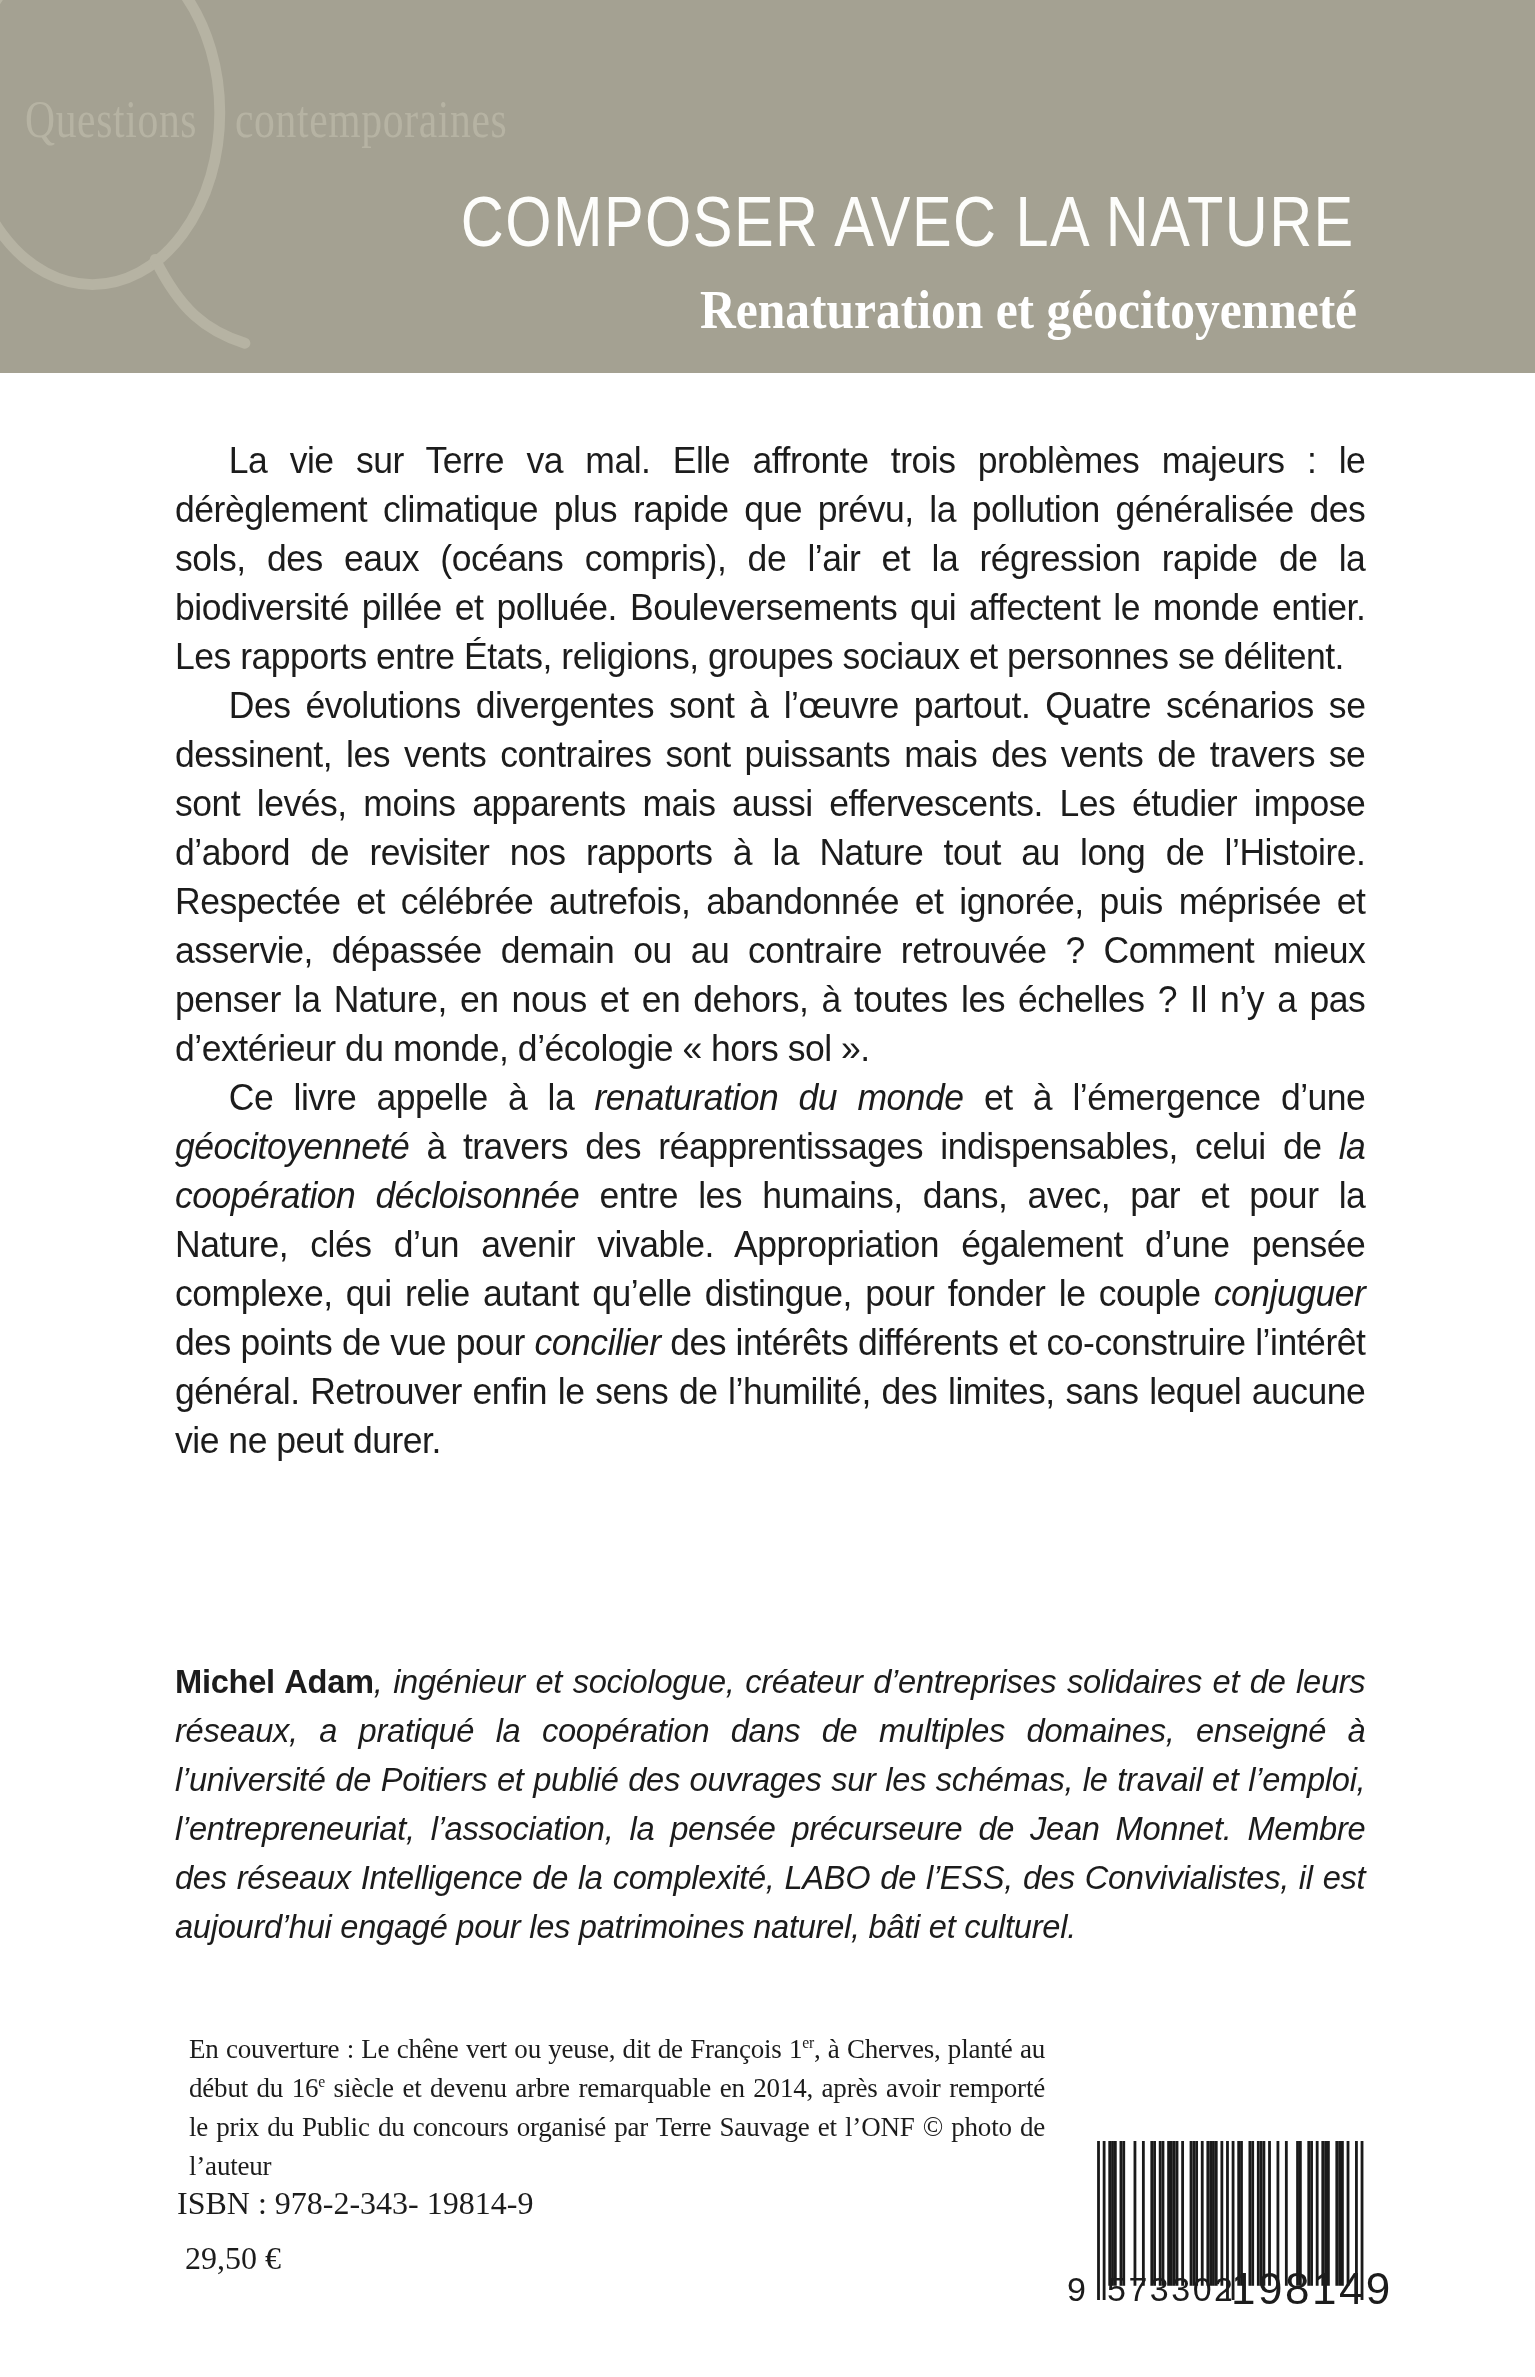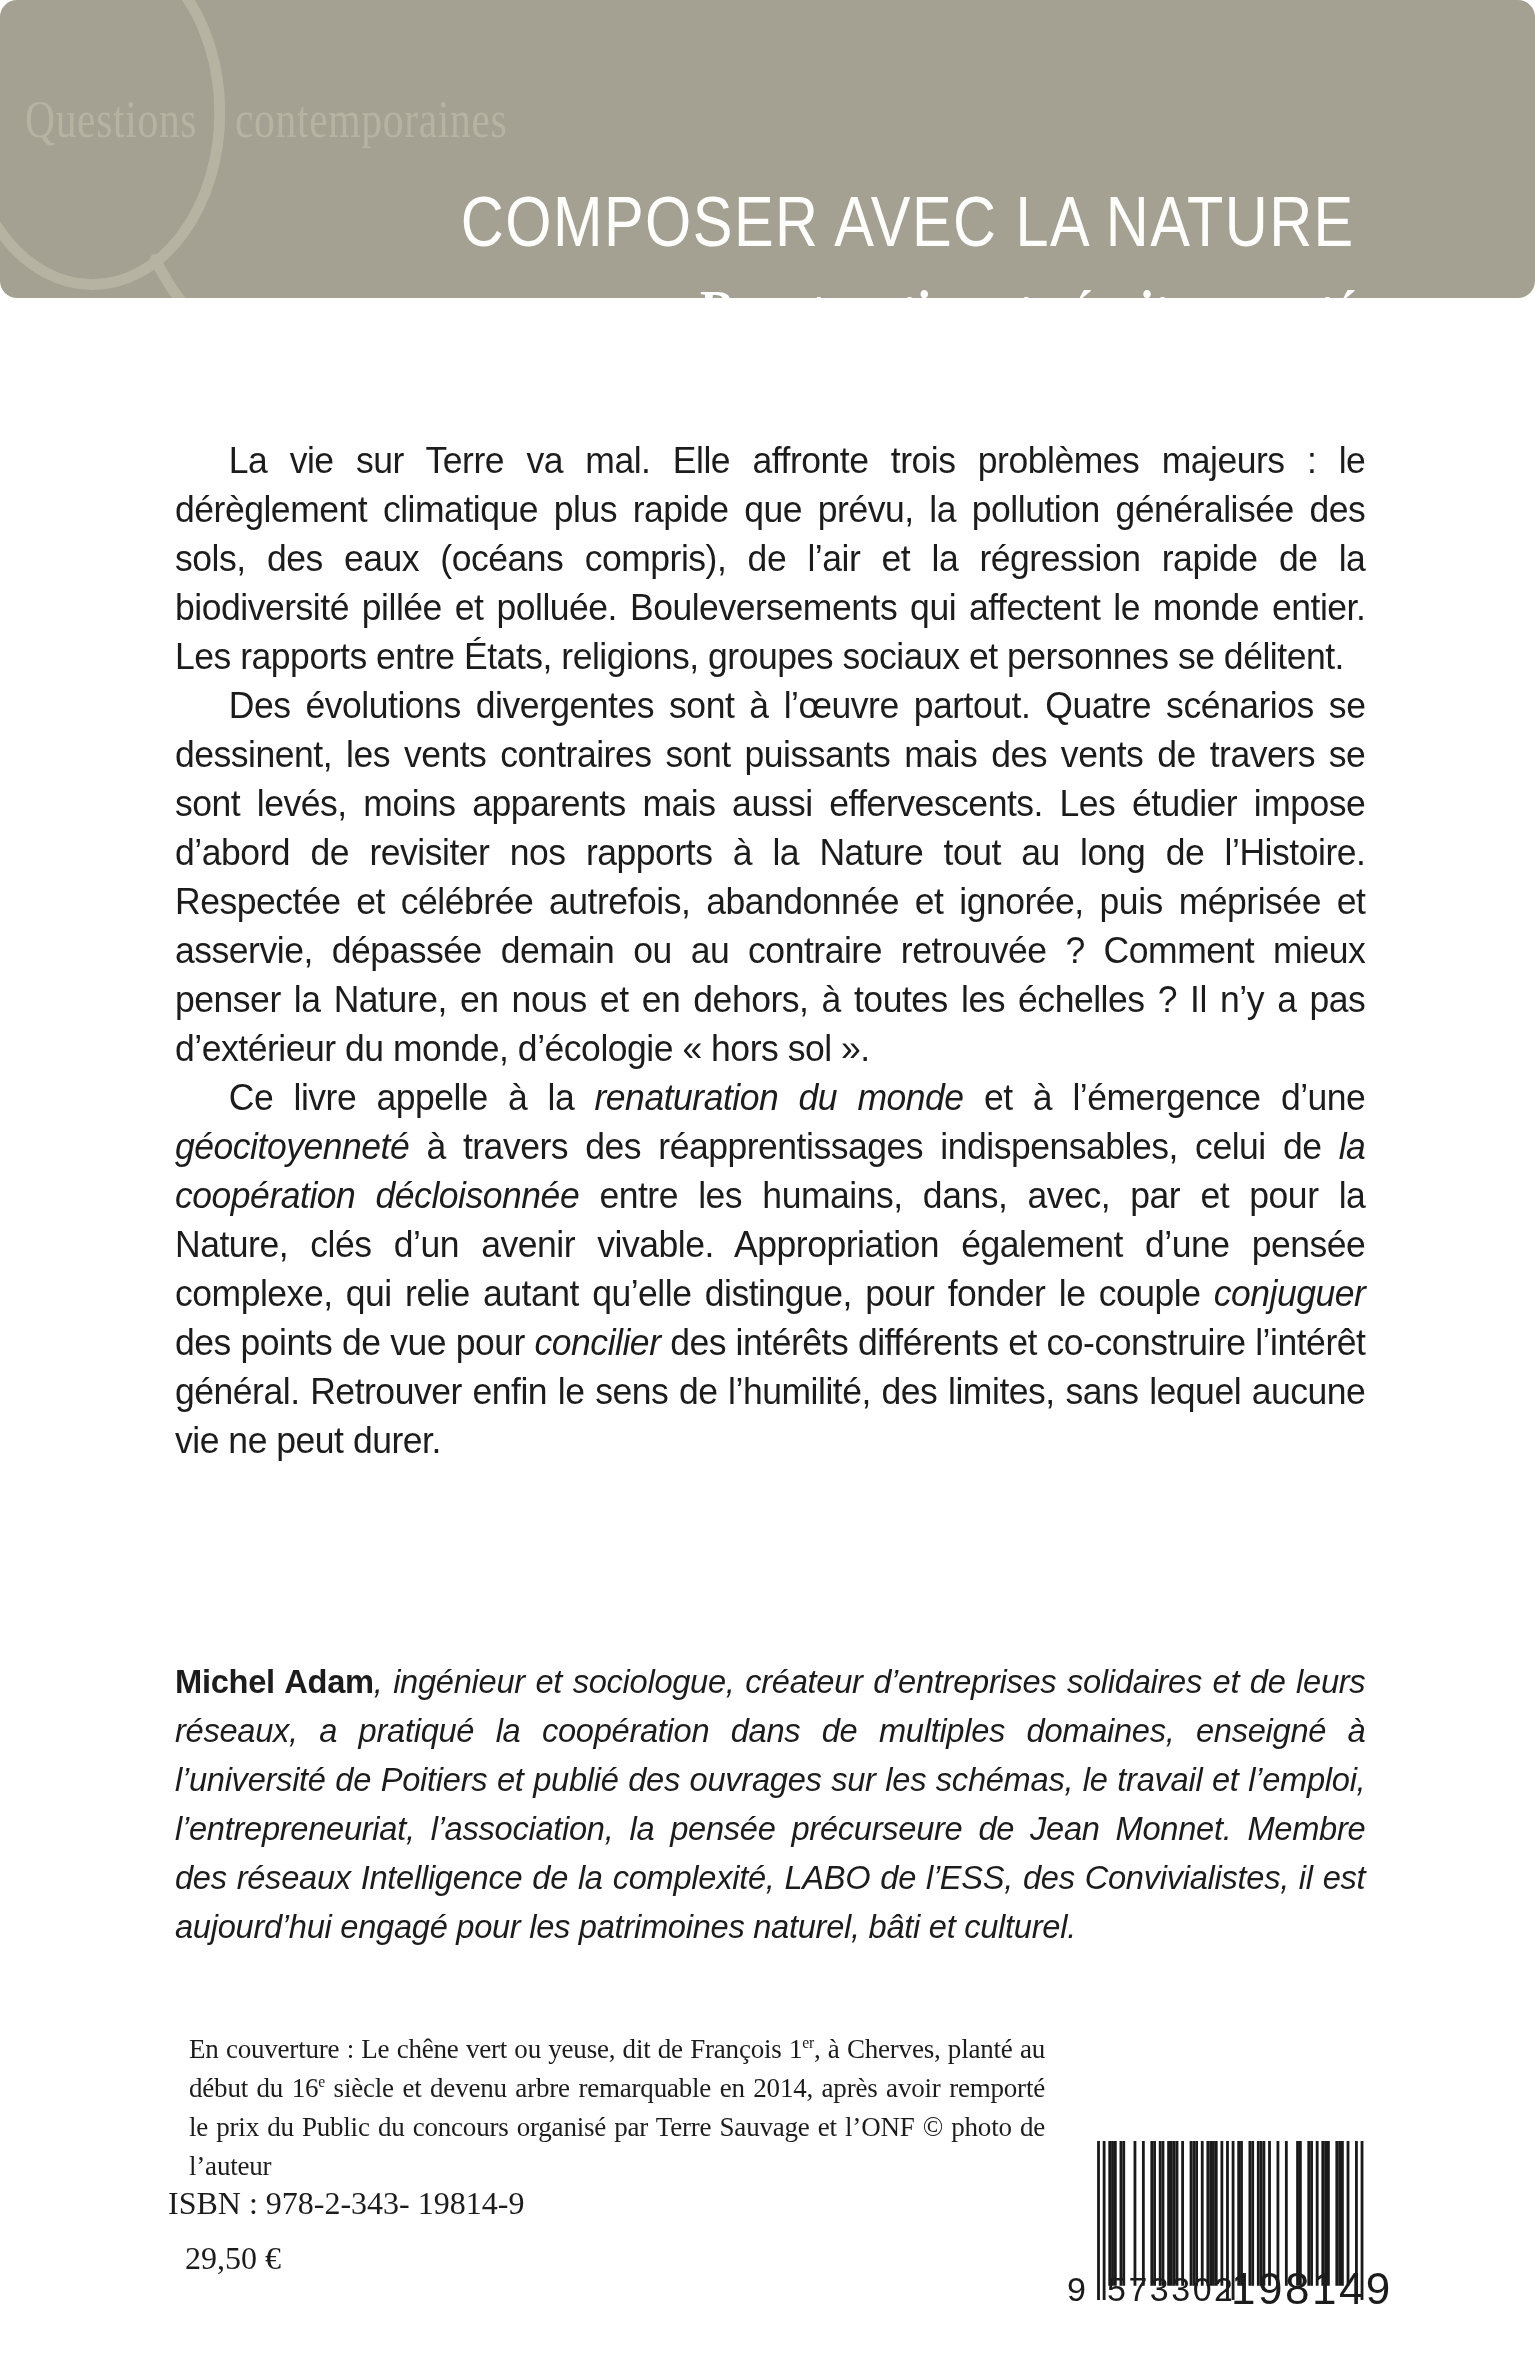--- a/index.html
+++ b/index.html
@@ -12,24 +12,23 @@
   .page{
     position:relative;
     width:1535px;height:2377px;
     background:var(--paper);
     overflow:hidden;
     font-family:"Liberation Sans",sans-serif;
     color:var(--ink);
   }
   
   .band{
-    position:absolute;left:0;top:0;width:1535px;height:298px;
+    position:absolute;left:0;top:0;width:1535px;height:373px;
     background:var(--band);
     overflow:hidden;
-    border-radius:17px;
   }
   .q-logo{position:absolute;left:-35px;top:-59px;width:295px;height:419px;}
   .wm-word{
     position:absolute;top:94px;
     font-family:"Liberation Serif",serif;
     font-size:52px;line-height:52px;
     color:var(--watermark);
     transform:scaleX(.8);transform-origin:0 0;
     white-space:nowrap;letter-spacing:0.8px;
   }
@@ -73,21 +72,21 @@
   .seg-i{font-style:italic;}
   .seg-sup{vertical-align:super;font-size:58%;line-height:0;}
   
   .cover-note{
     position:absolute;left:177px;top:2018px;width:856px;
     font-family:"Liberation Serif",serif;
     font-size:27px;line-height:39px;letter-spacing:-0.2px;
     text-align:justify;margin:12px;
   }
   .isbn{
-    position:absolute;left:168px;top:2185px;
+    position:absolute;left:177px;top:2185px;
     font-family:"Liberation Serif",serif;
     font-size:32px;line-height:37px;margin:0;
   }
   .price{
     position:absolute;left:177px;top:2228px;
     font-family:"Liberation Serif",serif;
     font-size:32px;line-height:45px;margin:8px;
   }
   
   .barcode{

